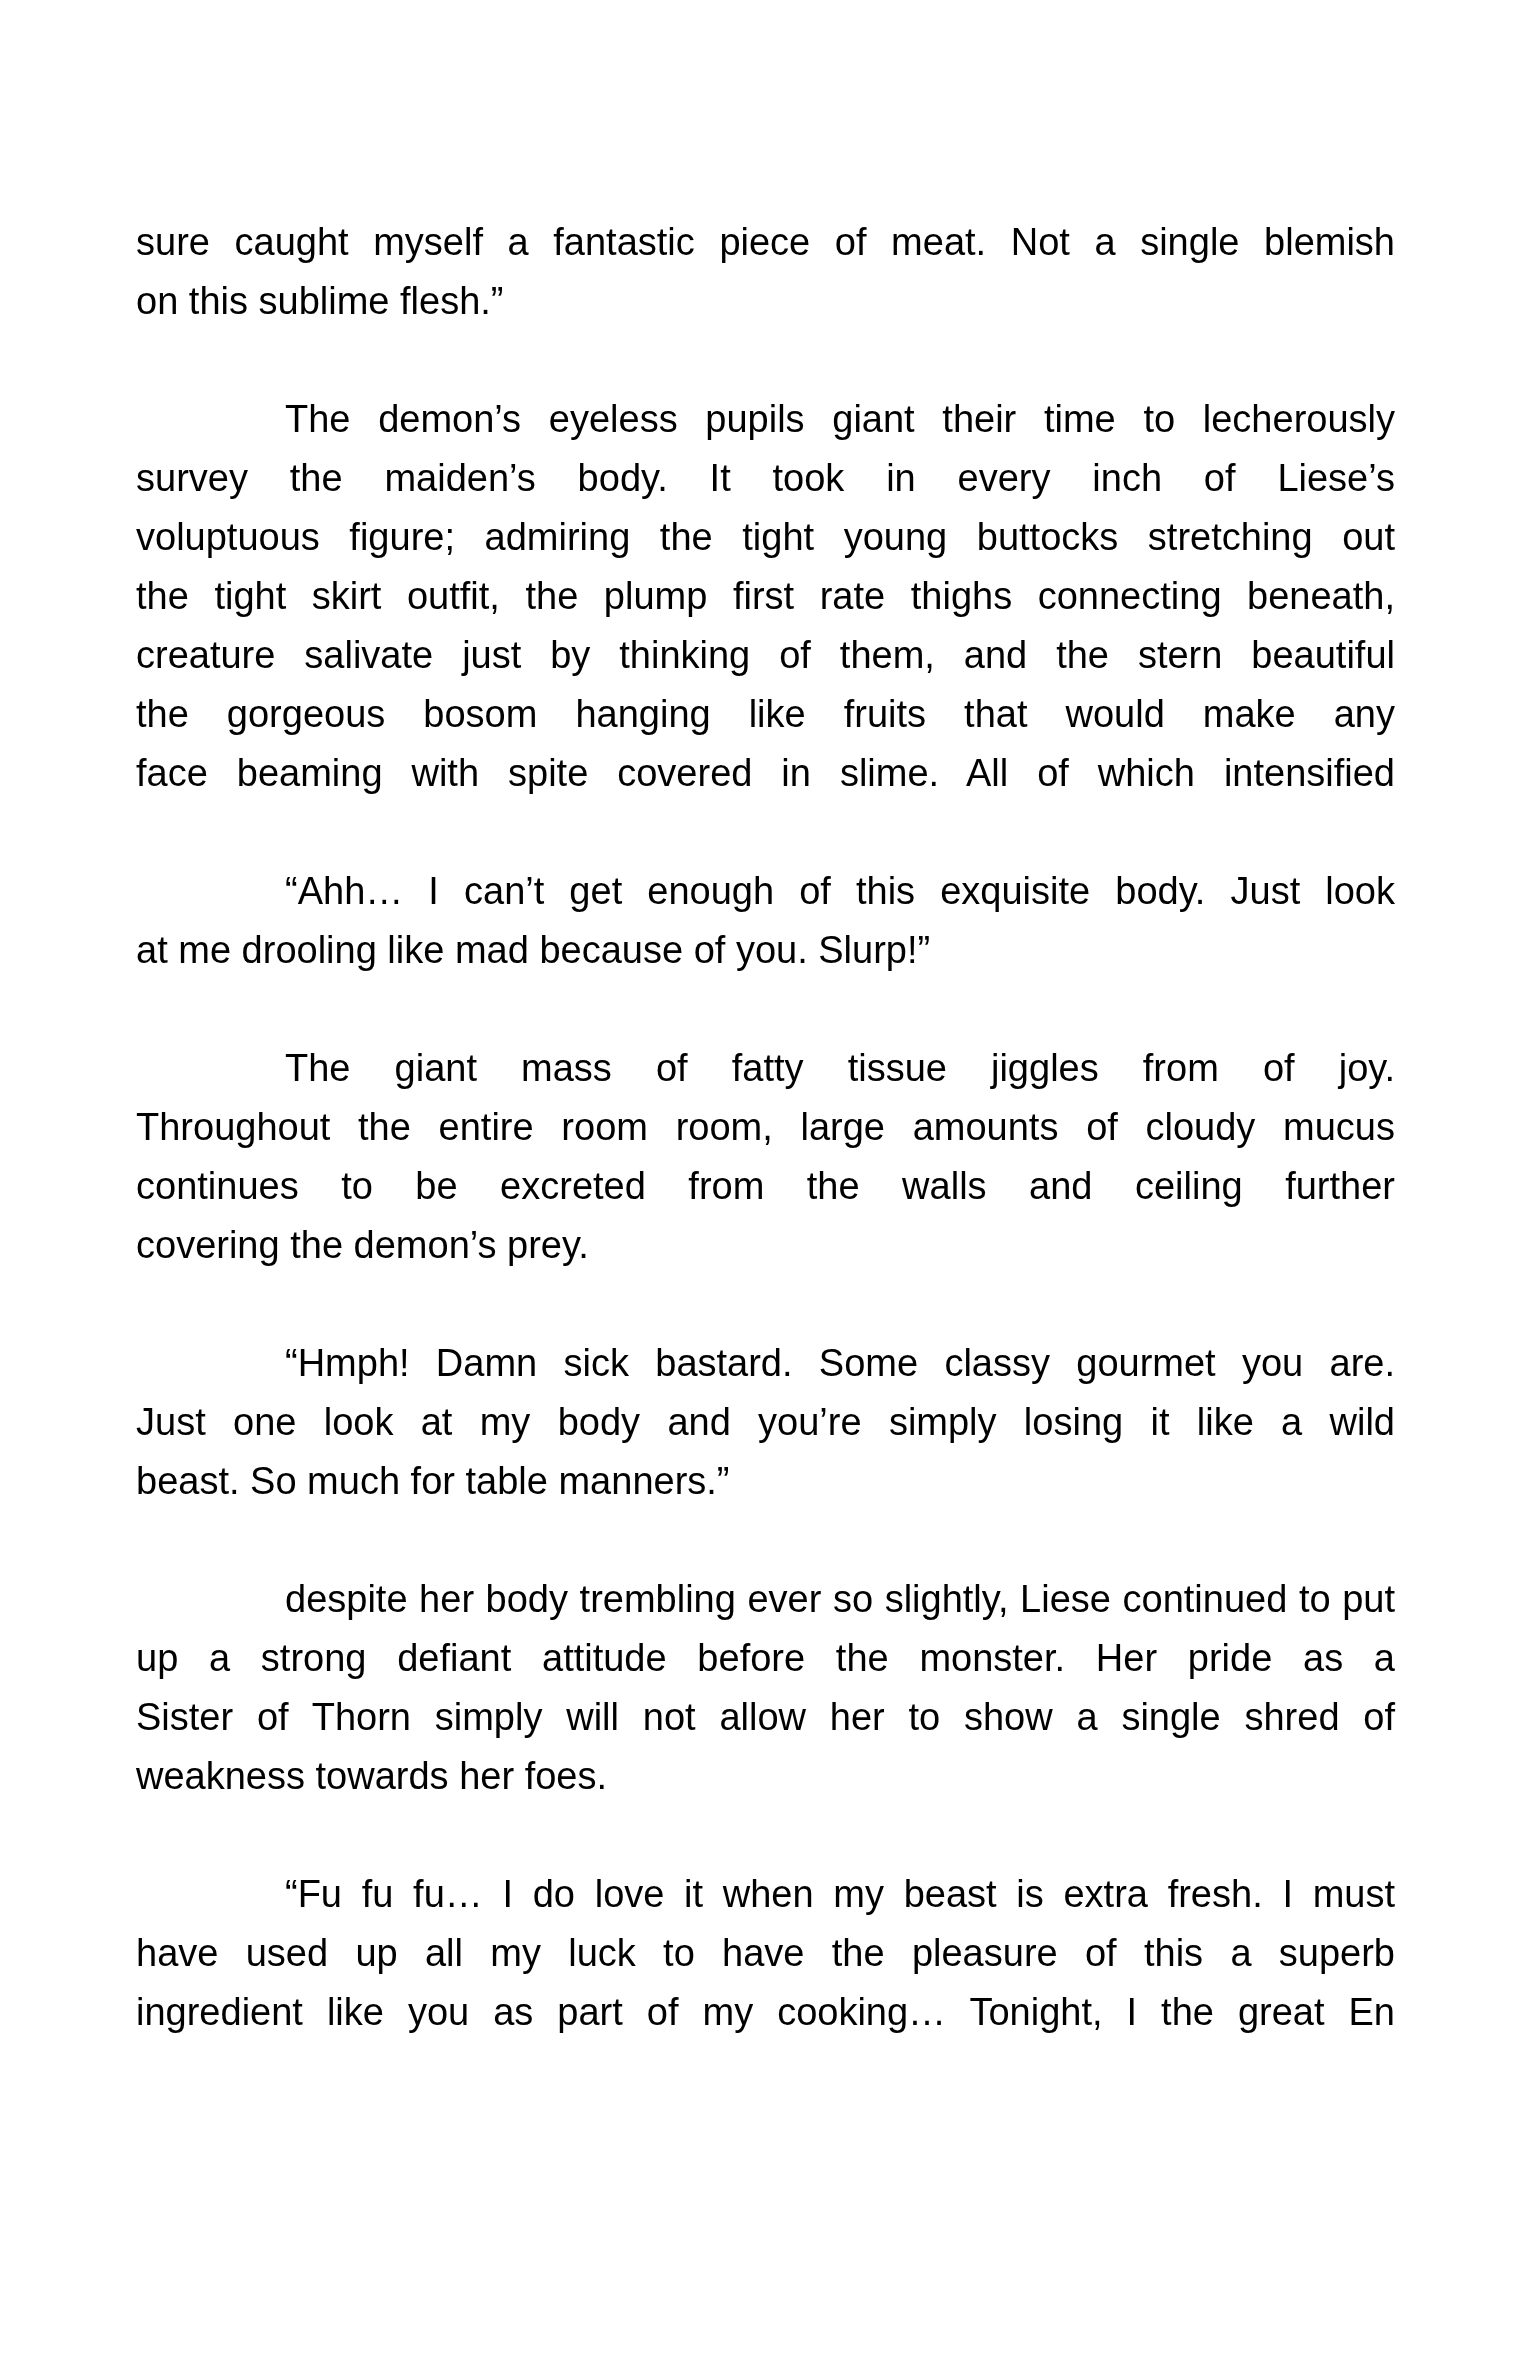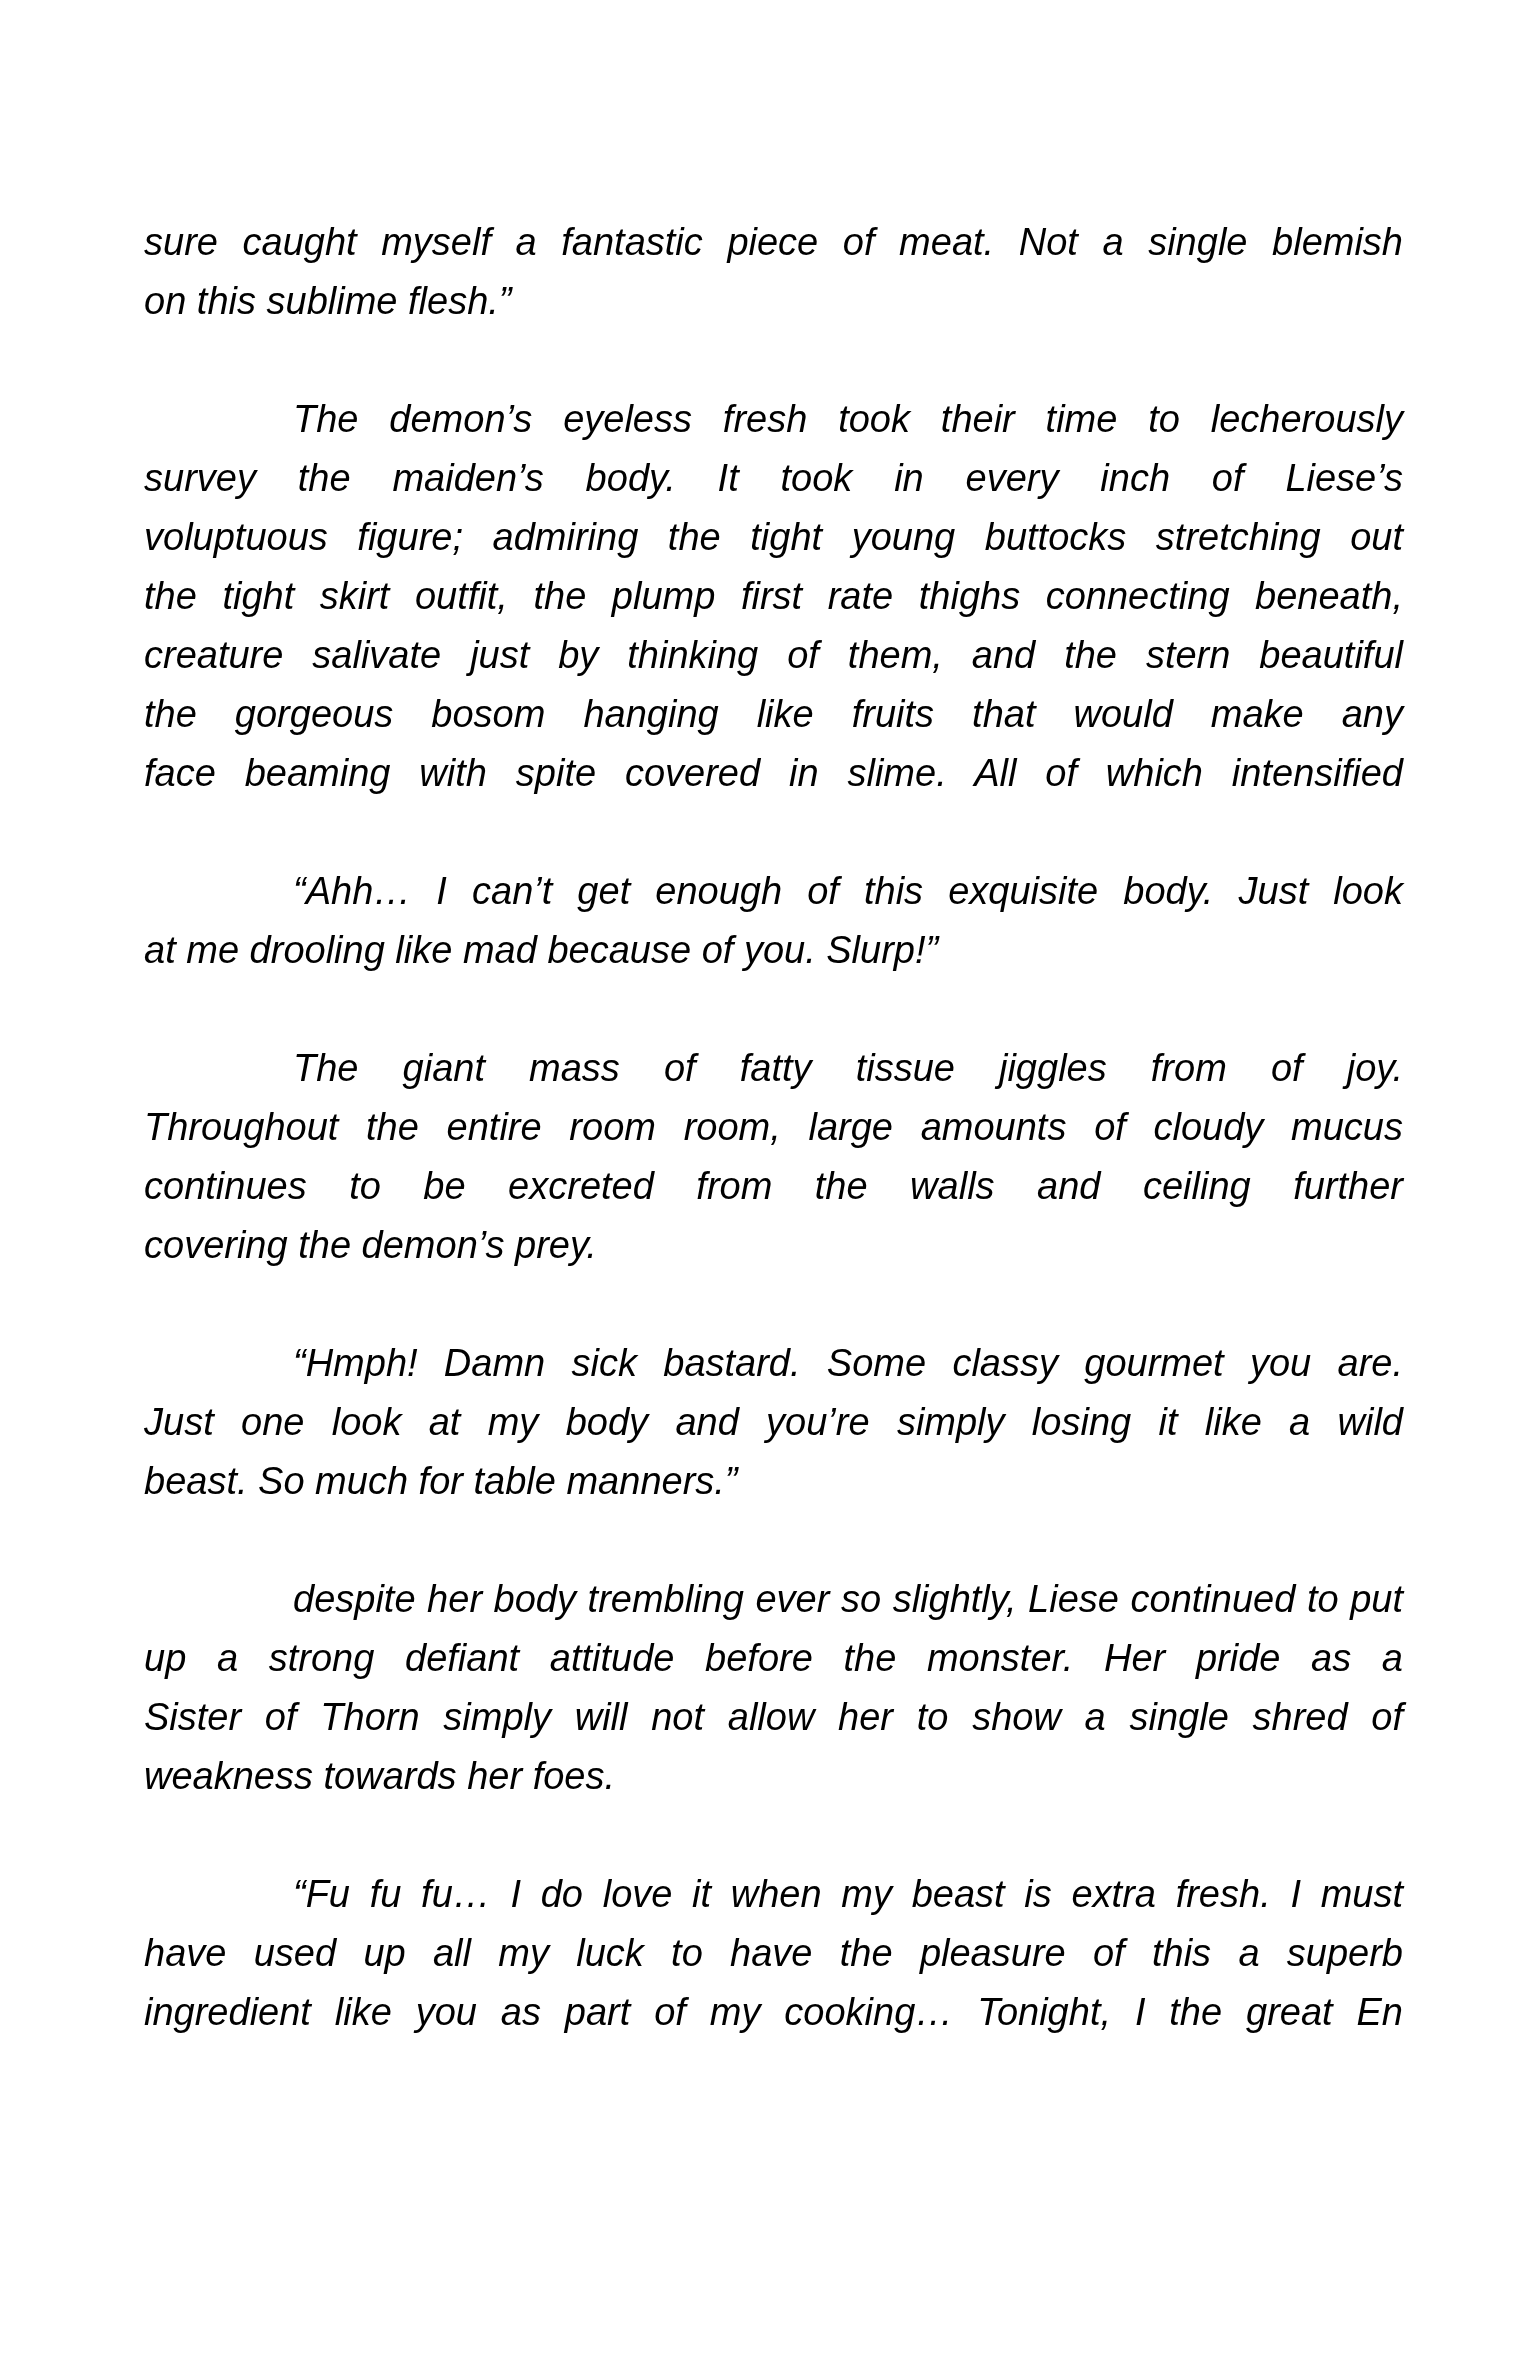--- a/index.html
+++ b/index.html
@@ -14,24 +14,23 @@
     margin: 0 auto;
     background: #ffffff;
     color: #000000;
     font-family: "Liberation Sans", sans-serif;
     font-size: 38px;
     overflow: hidden;
   }
   .doc-text {
     position: absolute;
     top: 0;
-    left: 144px;
+    left: 136px;
     width: 1259px;
     padding-top: 213px;
-    font-style: italic;
   }
   .para {
     margin: 0 0 59px 0;
   }
   .line {
     line-height: 59px;
     text-align: justify;
     text-align-last: justify;
     white-space: normal;
   }
@@ -45,21 +44,21 @@
 </head>
 <body>
 
 <div class="page" style="background: rgb(255, 255, 255); color: rgb(0, 0, 0);">
   <main class="doc-text" id="doc">
       <div class="para">
         <div class="line">sure caught myself a fantastic piece of meat. Not a single blemish</div>
         <div class="line last">on this sublime flesh.”</div>
       </div>
       <div class="para indent">
-        <div class="line">The demon’s eyeless fresh took their time to lecherously</div>
+        <div class="line">The demon’s eyeless pupils giant their time to lecherously</div>
         <div class="line">survey the maiden’s body. It took in every inch of Liese’s</div>
         <div class="line">voluptuous figure; admiring the tight young buttocks stretching out</div>
         <div class="line">the tight skirt outfit, the plump first rate thighs connecting beneath,</div>
         <div class="line">creature salivate just by thinking of them, and the stern beautiful</div>
         <div class="line">the gorgeous bosom hanging like fruits that would make any</div>
         <div class="line">face beaming with spite covered in slime. All of which intensified</div>
       </div>
       <div class="para indent">
         <div class="line">“Ahh… I can’t get enough of this exquisite body. Just look</div>
         <div class="line last">at me drooling like mad because of you. Slurp!”</div>

